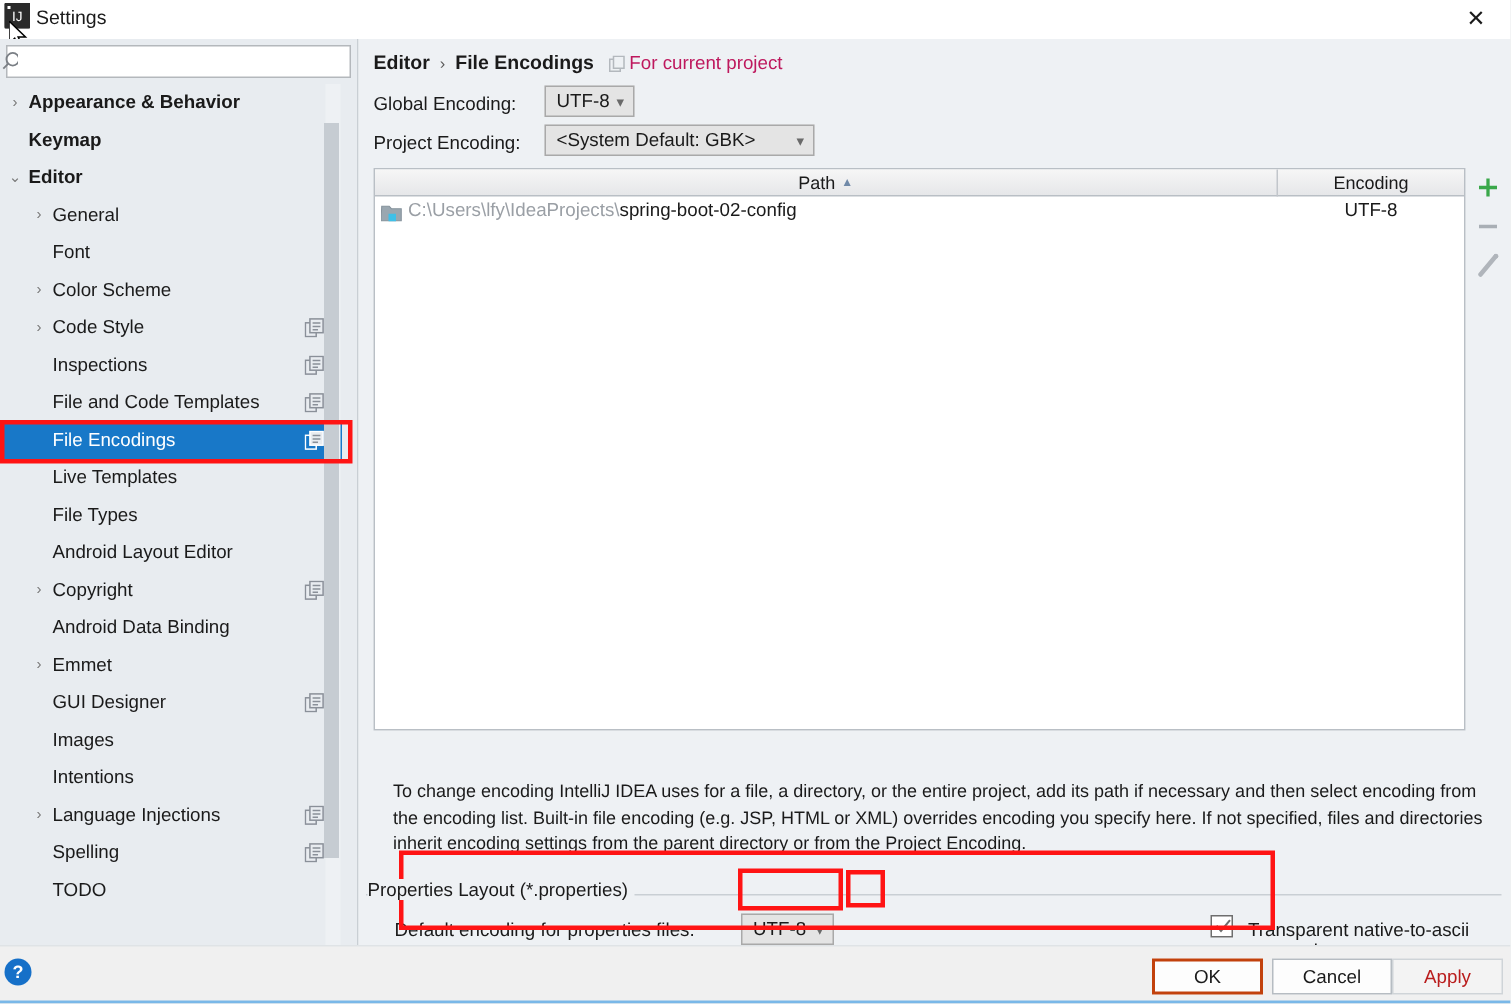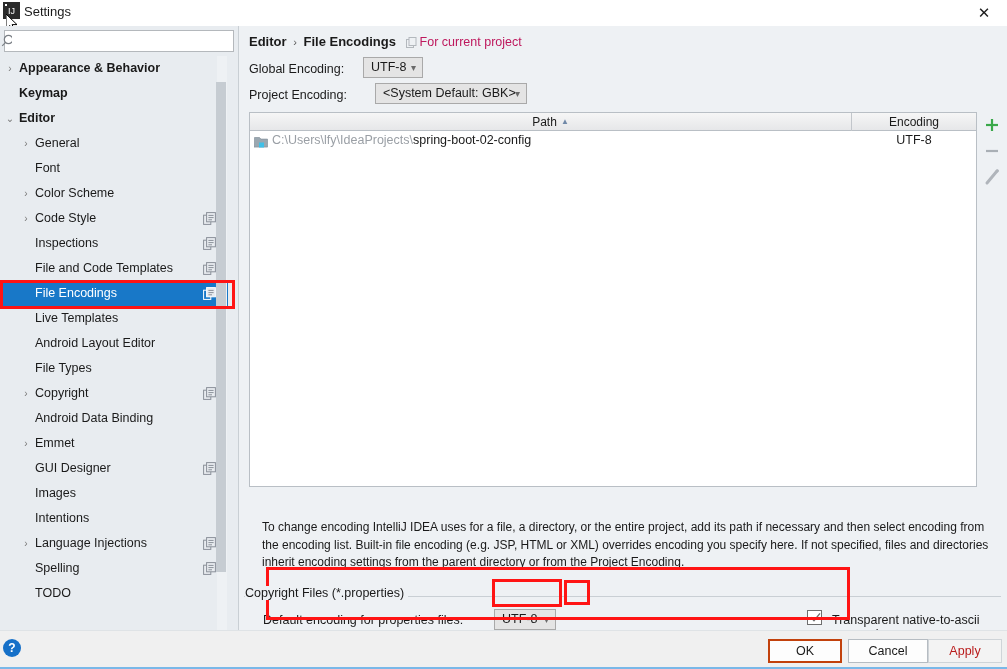--- a/index.html
+++ b/index.html
@@ -284,25 +284,25 @@
               <line x1="5.4" y1="5.6" x2="10.6" y2="5.6" stroke="#8a9099"></line>
               <line x1="5.4" y1="7.8" x2="9" y2="7.8" stroke="#8a9099"></line>
             </svg>
           </div>
           <div class="titem lvl1">
             <span class="arrow"></span>
             <span class="lbl">Live Templates</span>
           </div>
           <div class="titem lvl1">
             <span class="arrow"></span>
+            <span class="lbl">File Types</span>
+          </div>
+          <div class="titem lvl1">
+            <span class="arrow"></span>
             <span class="lbl">Android Layout Editor</span>
-          </div>
-          <div class="titem lvl1">
-            <span class="arrow"></span>
-            <span class="lbl">File Types</span>
           </div>
           <div class="titem lvl1">
             <span class="arrow">›</span>
             <span class="lbl">Copyright</span>
             <svg class="copyico" viewBox="0 0 13 13">
               <rect x="0.6" y="3.2" width="7.2" height="9.2" fill="none" stroke="#8a9099"></rect>
               <rect x="3.6" y="0.6" width="8.8" height="9.2" fill="#e8ecf0" stroke="#8a9099"></rect>
               <line x1="5.4" y1="3.4" x2="10.6" y2="3.4" stroke="#8a9099"></line>
               <line x1="5.4" y1="5.6" x2="10.6" y2="5.6" stroke="#8a9099"></line>
               <line x1="5.4" y1="7.8" x2="9" y2="7.8" stroke="#8a9099"></line>
@@ -384,21 +384,21 @@
       </span>
     </div>
 
     <div class="row-lbl" style="left:10px;top:36px;">Global Encoding:</div>
     <div class="combo" style="left:124px;top:31px;width:60px;">
       <span class="ctext">UTF-8</span>
       <span class="carr">▾</span>
     </div>
 
     <div class="row-lbl" style="left:10px;top:62px;">Project Encoding:</div>
-    <div class="combo" style="left:136px;top:57px;width:152px;">
+    <div class="combo" style="left:124px;top:57px;width:180px;">
       <span class="ctext">&lt;System Default: GBK&gt;</span>
       <span class="carr">▾</span>
     </div>
 
     <div class="tablebox">
       <div class="thead">
         <div class="th path">
           <span>Path</span><span class="sort-arrow">▲</span>
         </div>
         <div class="th enc">Encoding</div>
@@ -431,21 +431,21 @@
         <svg width="28" height="26" viewBox="0 0 28 26">
           <line x1="9" y1="19" x2="19" y2="7" stroke="#b0b5bb" stroke-width="3" stroke-linecap="round"></line>
           <circle cx="19.3" cy="6.8" r="1.6" fill="#b0b5bb"></circle>
         </svg>
       </div>
     </div>
 
     <div class="desc">To change encoding IntelliJ IDEA uses for a file, a directory, or the entire project, add its path if necessary and then select encoding from the encoding list. Built-in file encoding (e.g. JSP, HTML or XML) overrides encoding you specify here. If not specified, files and directories inherit encoding settings from the parent directory or from the Project Encoding.</div>
 
     <div class="groupline"></div>
-    <div class="grouptitle">Copyright Files (*.properties)</div>
+    <div class="grouptitle">Properties Layout (*.properties)</div>
 
     <div class="prop-lbl">Default encoding for properties files:</div>
     <div class="combo" style="left:255px;top:583px;width:62px;">
       <span class="ctext">UTF-8</span>
       <span class="carr">▾</span>
     </div>
 
     <div class="chk-box">
       <svg class="chk-mark" width="11" height="11" viewBox="0 0 11 11">
         <polyline points="1,5.2 4,8.6 10,1.4" fill="none" stroke="#6e6e6e" stroke-width="1.4"></polyline>

